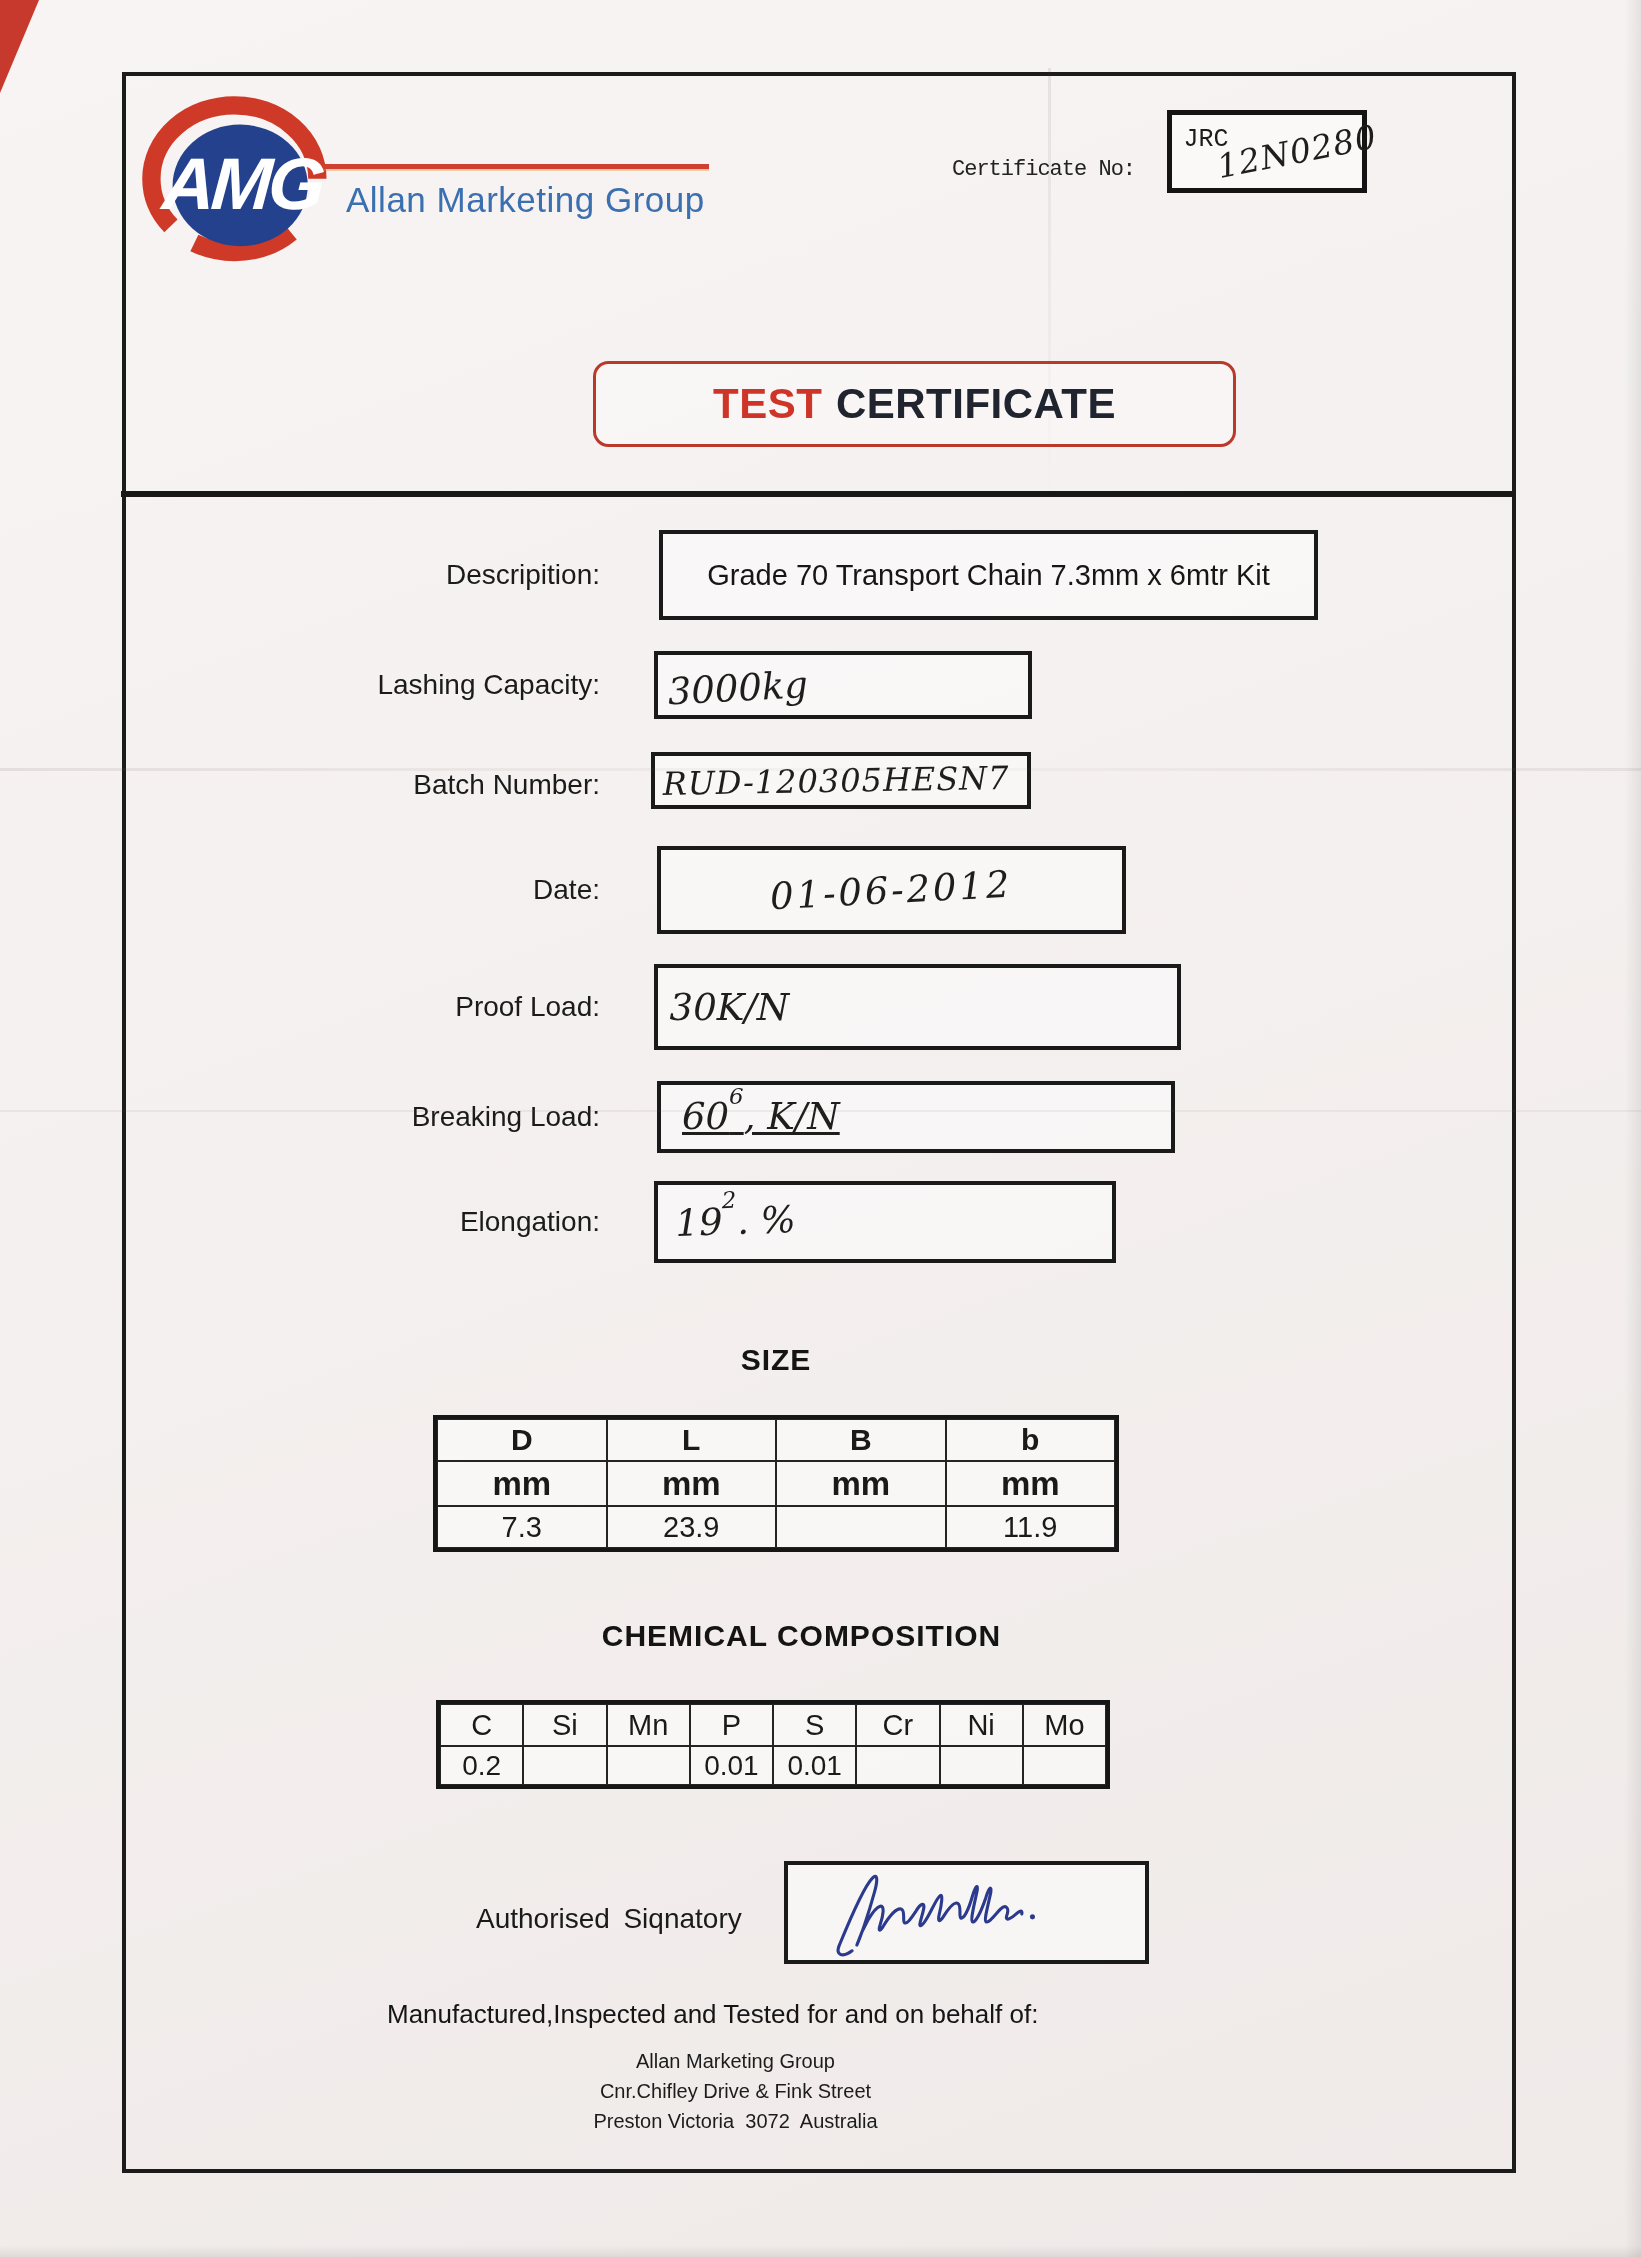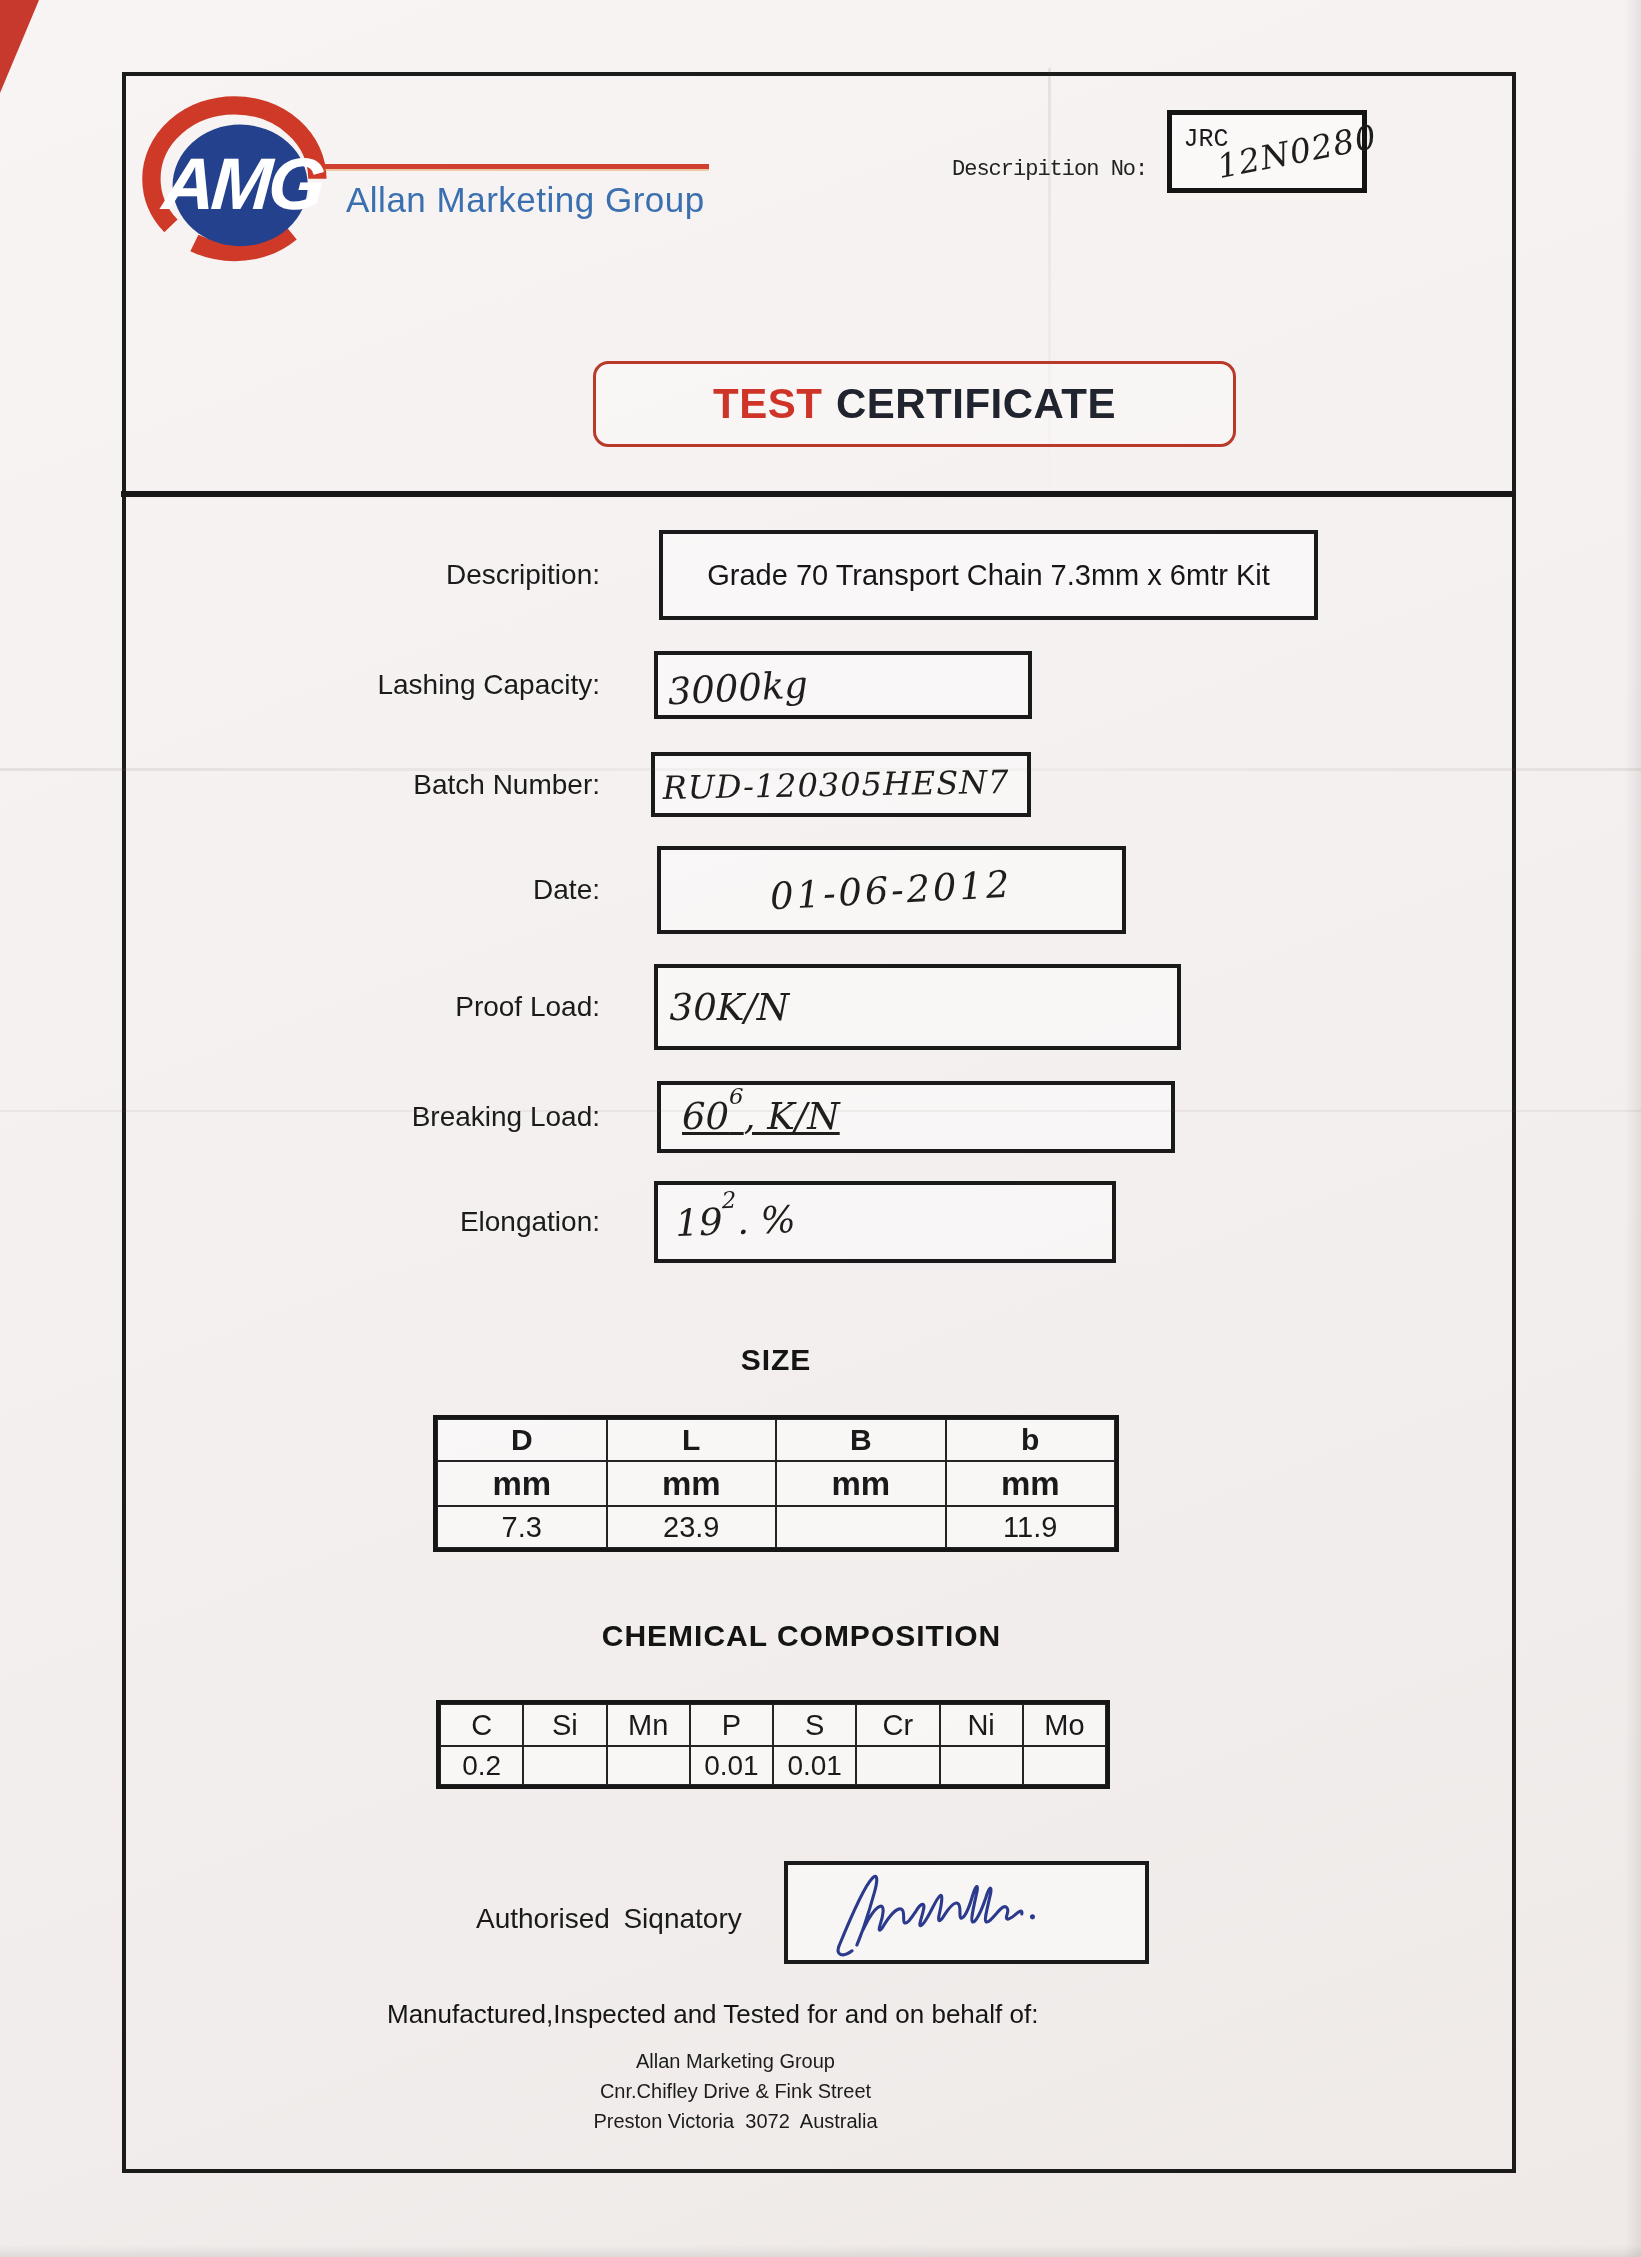--- a/index.html
+++ b/index.html
@@ -56,21 +56,21 @@
   .t-red  { font-size:42px; font-weight:700; color:#ce3528; letter-spacing:0.5px; }
   .t-dark { font-size:42px; font-weight:700; color:#20242e; letter-spacing:0.5px; }
   .divider { left:-4.8px; top:415px; width:1394px; height:5.8px; background:#181818; }
   
   .field-label { left:145px; width:329px; text-align:right; font-size:28px; color:#1b1b1b;
     display:flex; align-items:center; justify-content:flex-end; }
   .field-box { border:4.8px solid #1a1a1a; background:rgba(255,255,255,.45);
     display:flex; align-items:center; }
   .lab-0 { top:454px; height:90px; }  .box-0 { left:533px; top:454px; width:659px; height:90px; justify-content:center; }
   .lab-1 { top:575px; height:68px; }  .box-1 { left:528px; top:575px; width:378px; height:68px; }
-  .lab-2 { top:676px; height:65px; }  .box-2 { left:525px; top:676px; width:380px; height:65px; }
+  .lab-2 { top:676px; height:65px; }  .box-2 { left:525px; top:676px; width:380px; height:57px; }
   .lab-3 { top:770px; height:88px; }  .box-3 { left:531px; top:770px; width:469px; height:88px; justify-content:center; }
   .lab-4 { top:888px; height:86px; }  .box-4 { left:528px; top:888px; width:527px; height:86px; }
   .lab-5 { top:1005px; height:72px; } .box-5 { left:531px; top:1005px; width:518px; height:72px; }
   .lab-6 { top:1105px; height:82px; } .box-6 { left:528px; top:1105px; width:462px; height:82px; }
   .printed { font-size:29px; color:#161616; }
   .hv { font-size:37px; }
   .hv-lash  { padding-left:9.7px; transform:rotate(-3deg); margin-top:7.7px; }
   .hv-batch { font-size:32px; padding-left:7.7px; transform:rotate(-1deg); letter-spacing:1px; }
   .hv-date  { transform:rotate(-3deg); letter-spacing:2.9px; }
   .hv-proof { padding-left:11.6px; }
@@ -119,21 +119,21 @@
     <div class="logo-wrap">
       <svg viewBox="0 0 230 200" width="222" height="193">
         <ellipse cx="104" cy="96" rx="86" ry="76" fill="none" stroke="#cf3a28" stroke-width="19" stroke-dasharray="0 64 106 30 309"></ellipse>
         <ellipse cx="110" cy="103" rx="70" ry="63" fill="#24418e"></ellipse>
       </svg>
       <div class="logo-letters">AMG</div>
     </div>
     <div class="brand-line"></div>
     <div class="brand-name">Allan Marketing Group</div>
 
-    <div class="cert-label">Descripition No:</div>
+    <div class="cert-label">Certificate No:</div>
     <div class="cert-box">
       <span class="cert-prefix">JRC</span>
       <span class="hand cert-hand">12N0280</span>
     </div>
 
 
     <div class="title-box">
       <span class="t-red">TEST</span>
       <span class="t-dark">CERTIFICATE</span>
     </div>

